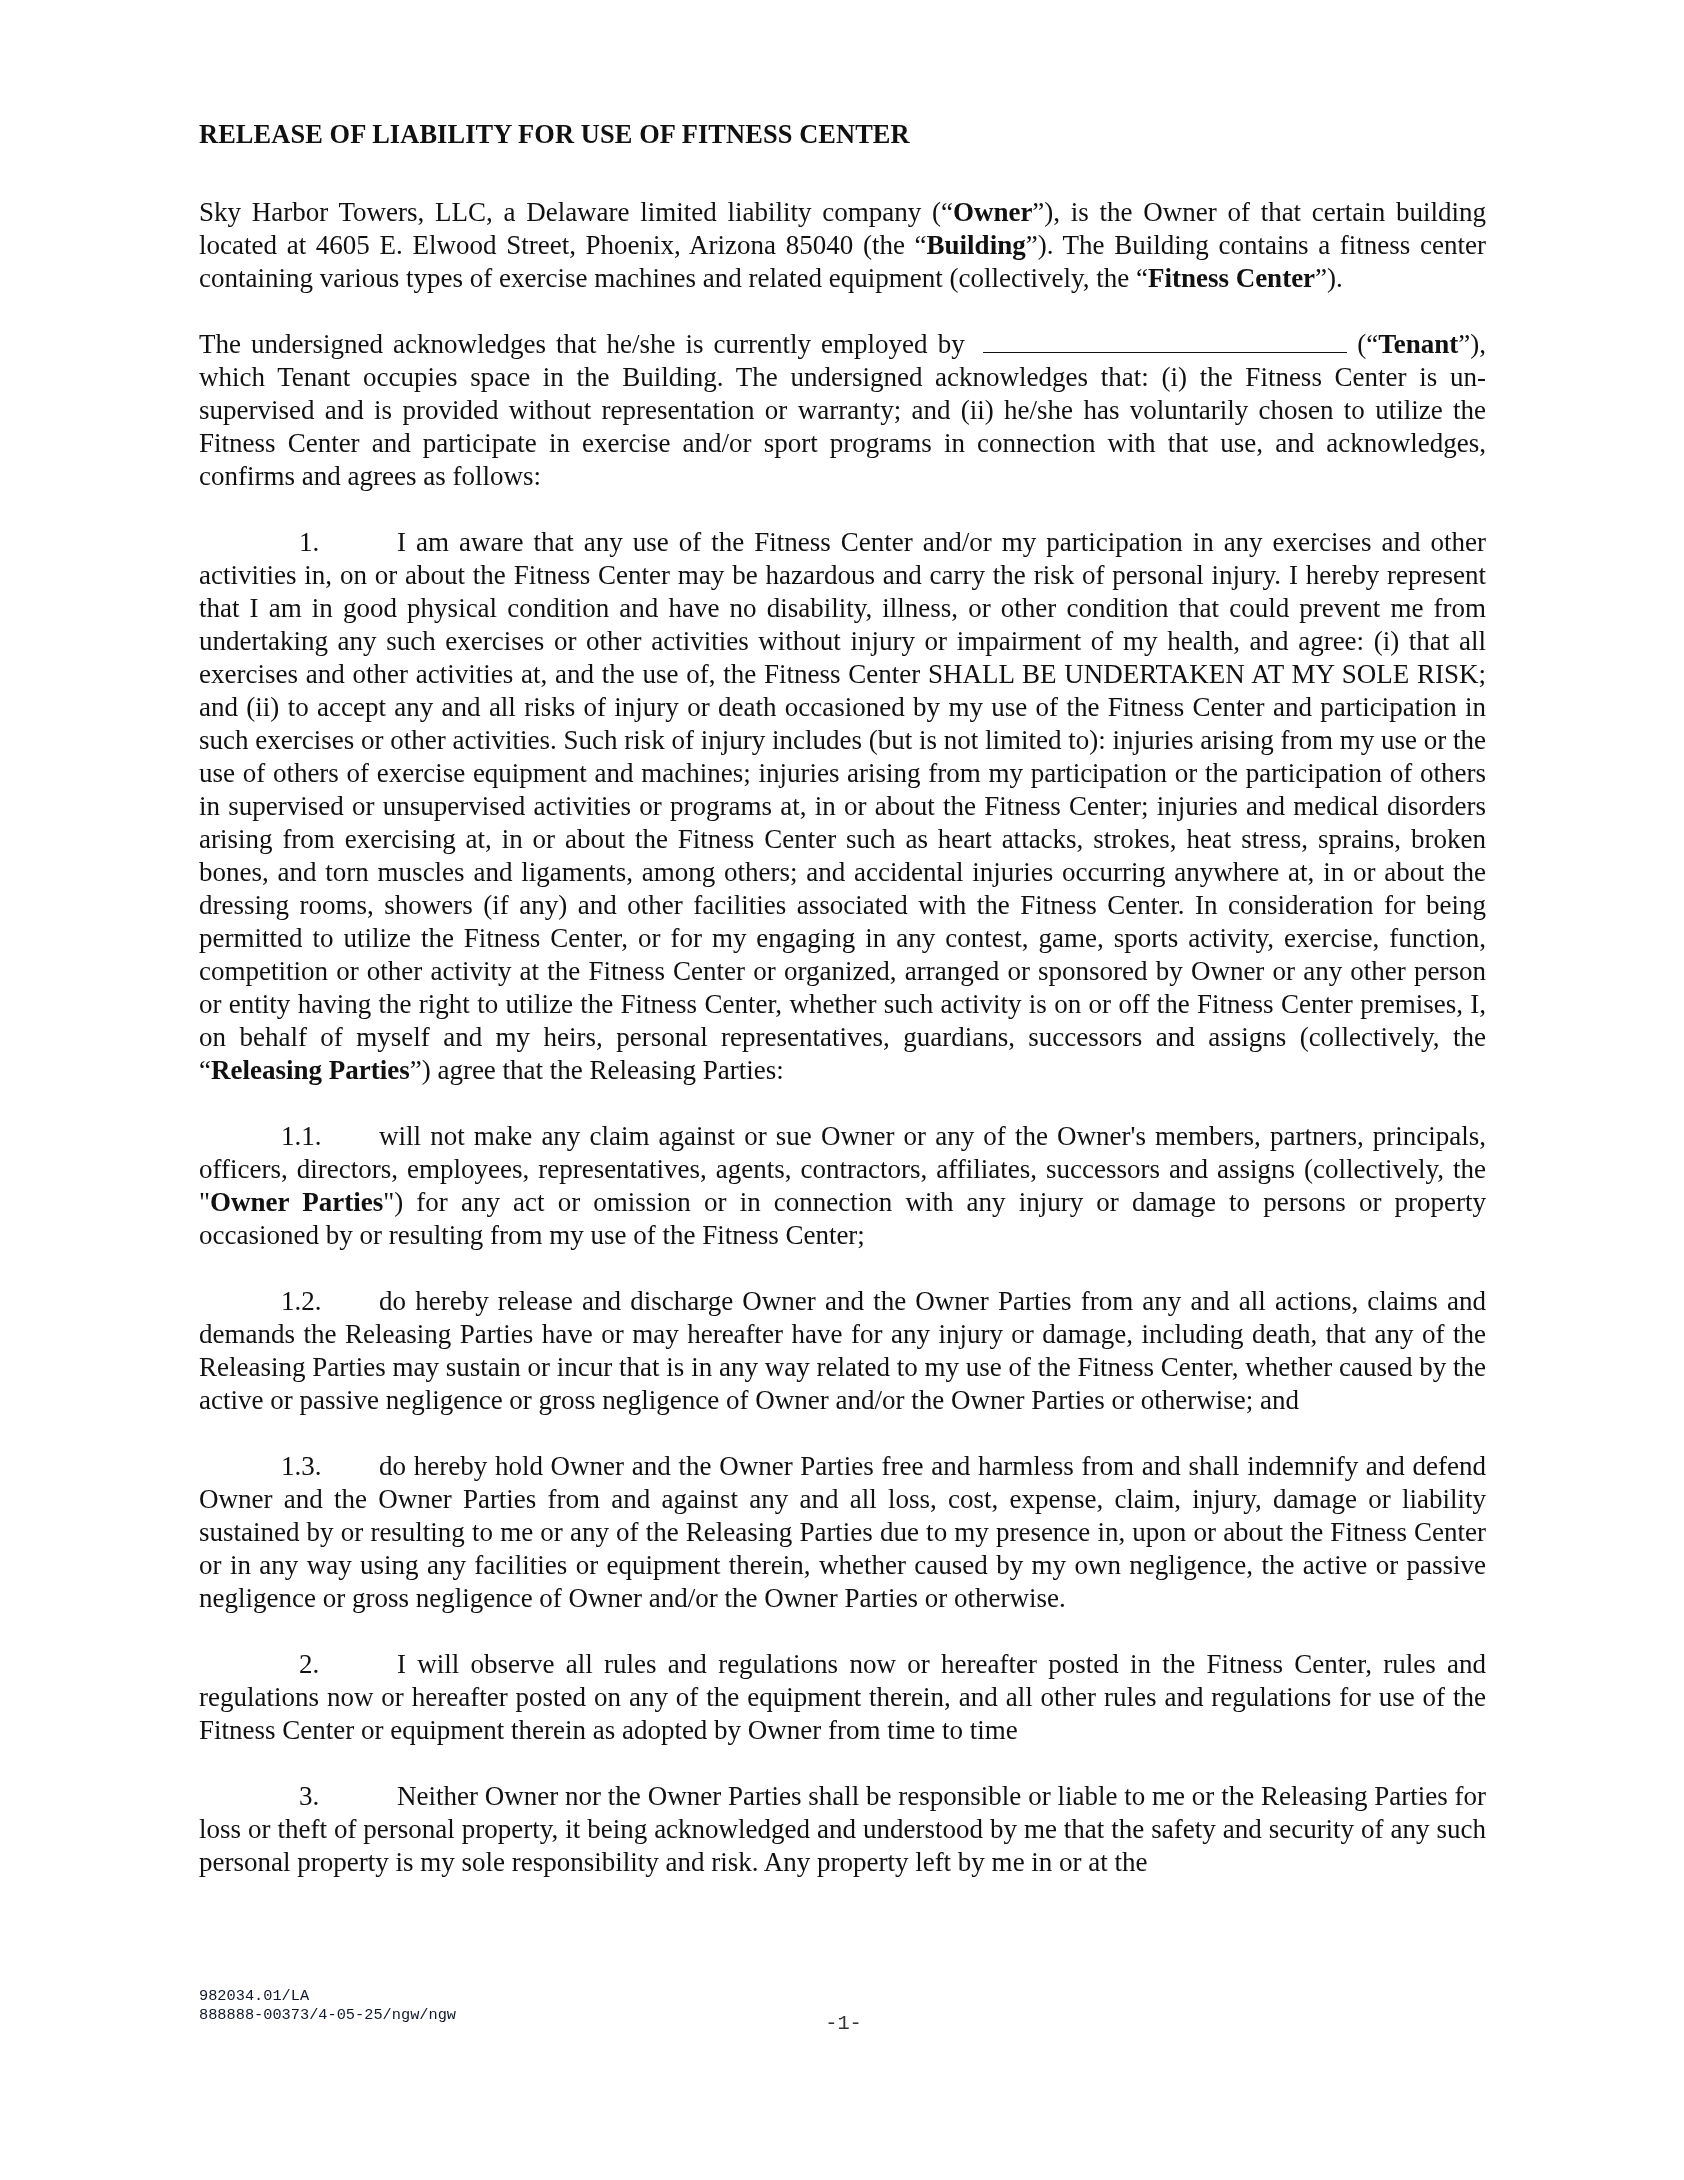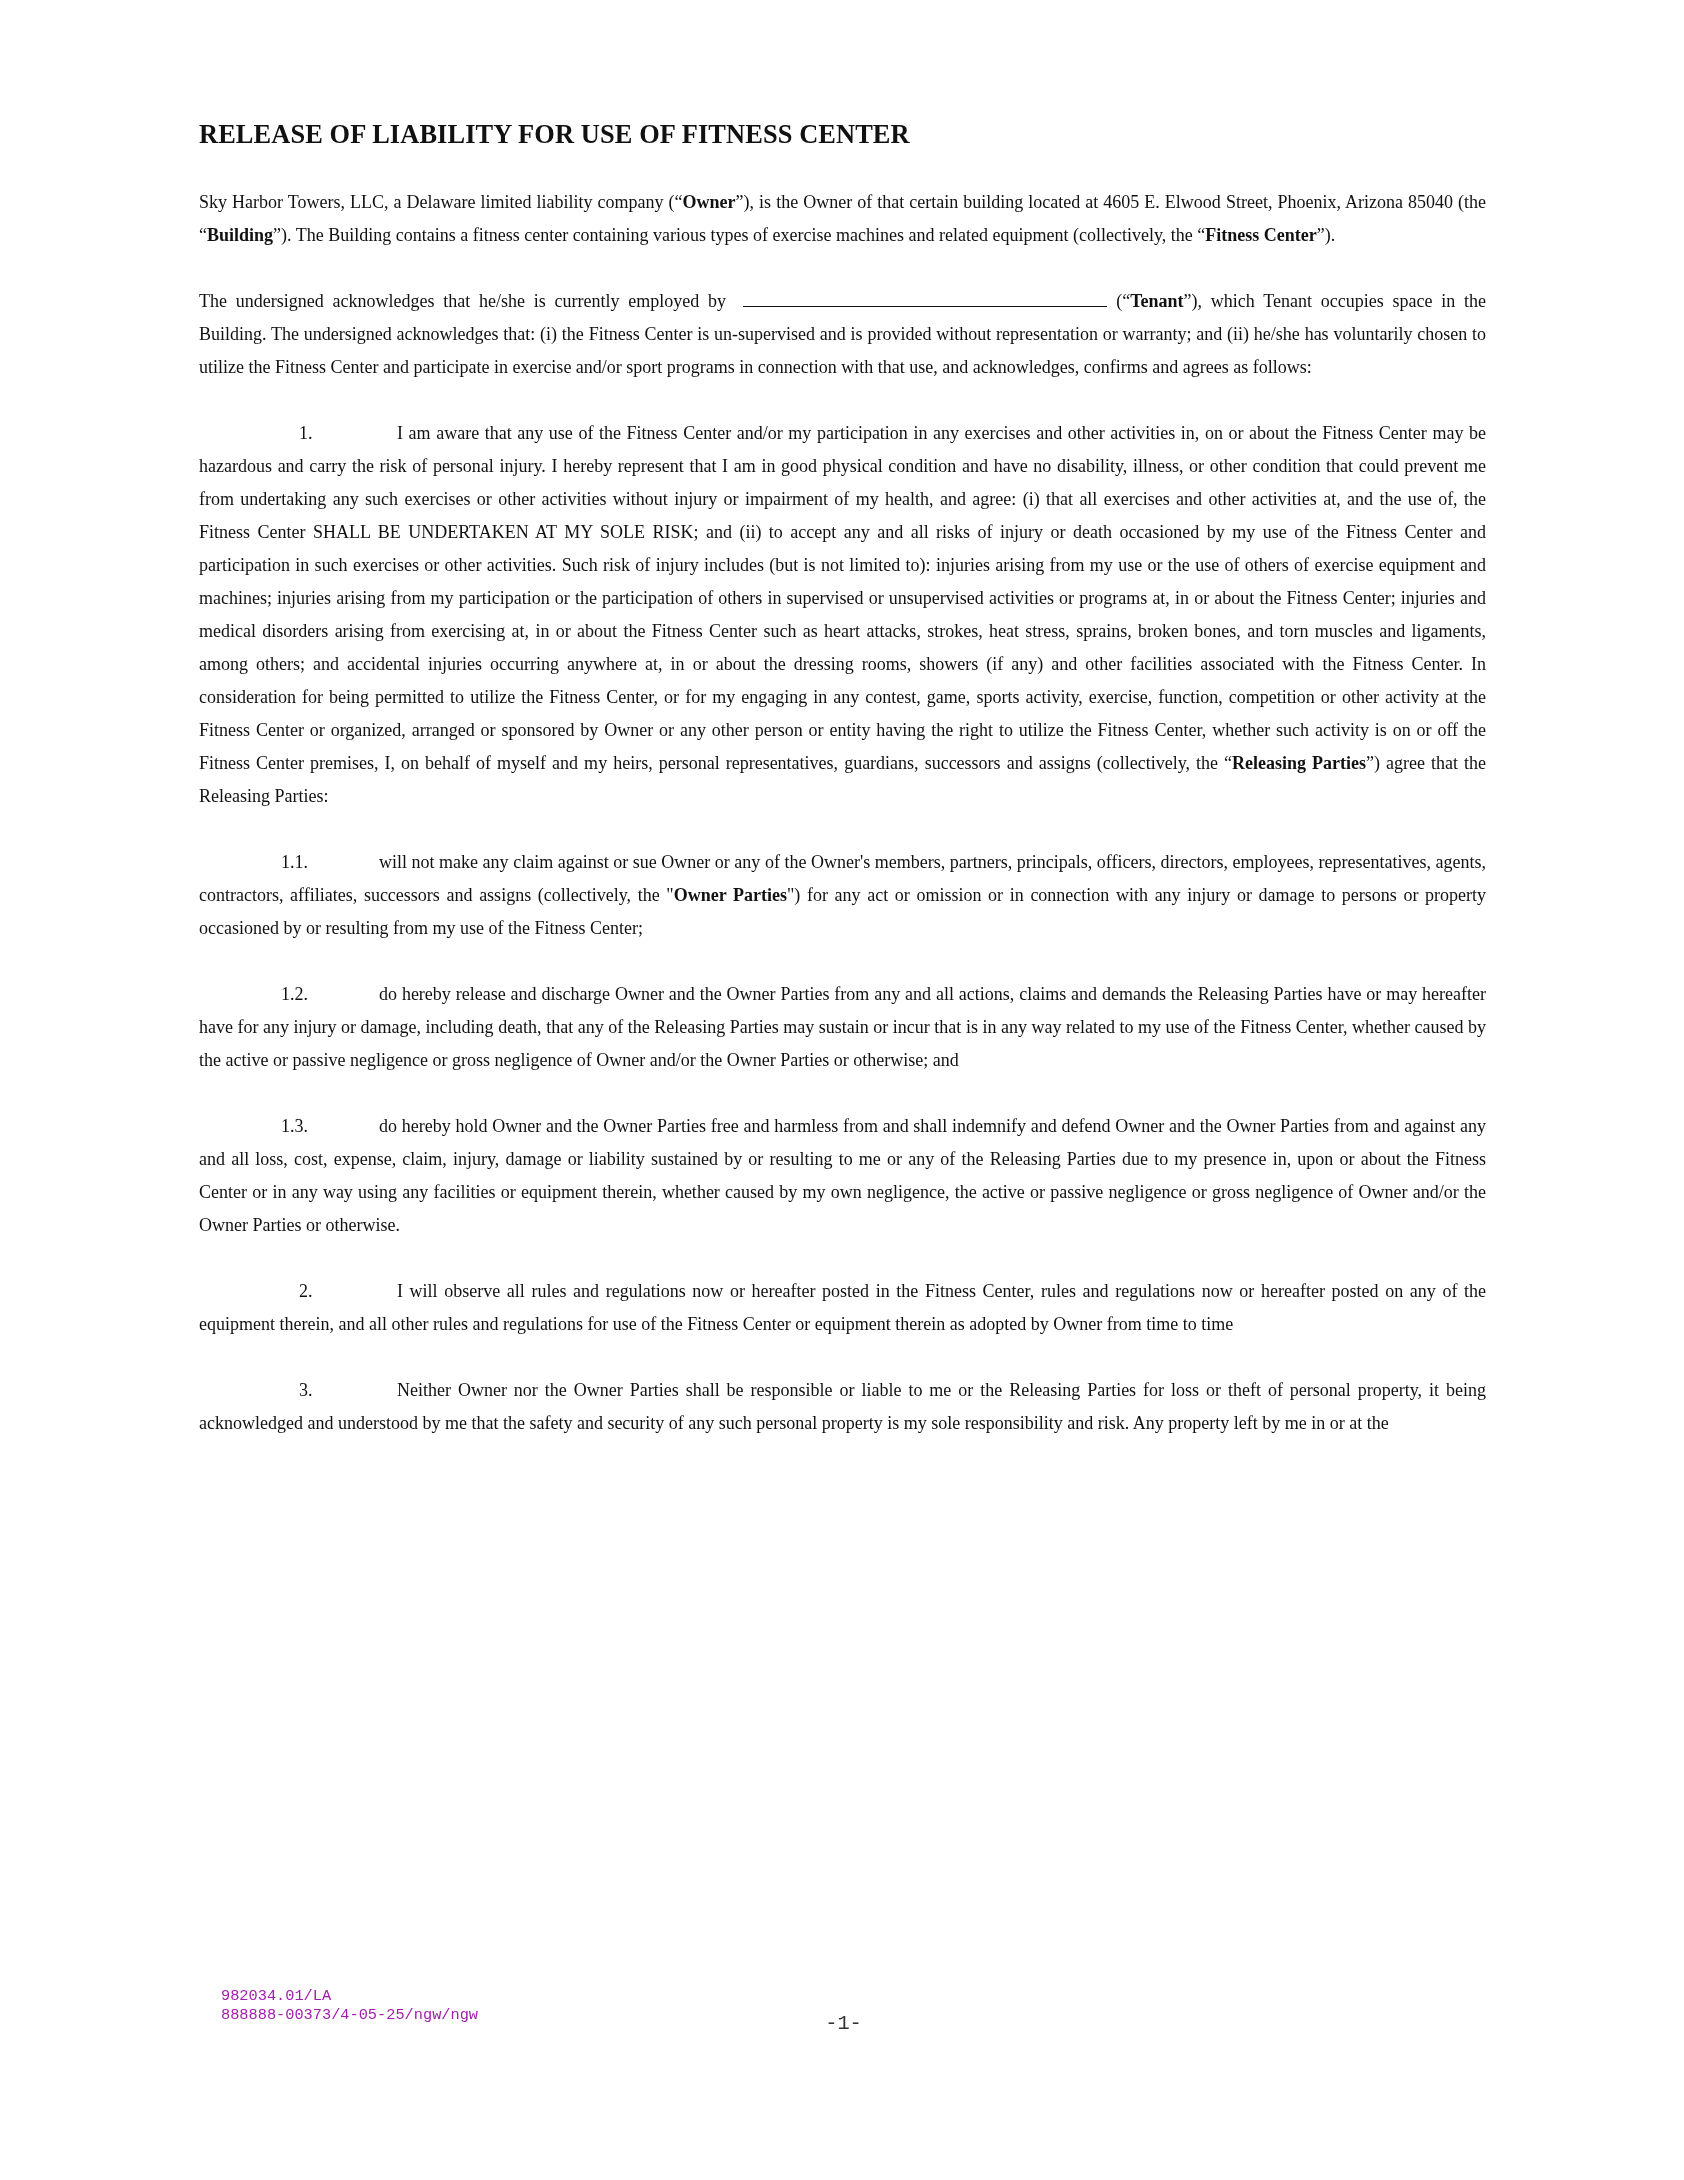--- a/index.html
+++ b/index.html
@@ -27,24 +27,24 @@
     left: 0;
     width: 1287px;
     text-align: left;
     font-weight: bold;
     font-size: 26.4px;
     line-height: 32px;
     letter-spacing: 0.1px;
   }
   .body {
     position: absolute;
-    top: 186px;
+    top: 196px;
     left: 0;
     width: 1287px;
-    font-size: 18px;
+    font-size: 27px;
     line-height: 33px;
     text-align: justify;
   }
   .body p {
     margin: 0 0 33px 0;
     text-align: justify;
   }
   .body p.last-tight { margin-bottom: 0; }
   .num1 {
     display: inline-block;
@@ -65,22 +65,21 @@
     vertical-align: baseline;
     margin-left: 8.5px;
   }
   .footer-left {
     position: absolute;
     left: 199px;
     top: 1987px;
     font-family: "Liberation Mono", "DejaVu Sans Mono", monospace;
     font-size: 15.3px;
     line-height: 19px;
-    color: #a21caf;
-    margin-left: 22px;
+    color: #0f172a;
   }
   .page-number {
     position: absolute;
     left: 801px;
     width: 85px;
     text-align: center;
     top: 2012px;
     font-family: "Liberation Mono", "DejaVu Sans Mono", monospace;
     font-size: 20.4px;
     line-height: 24px;

